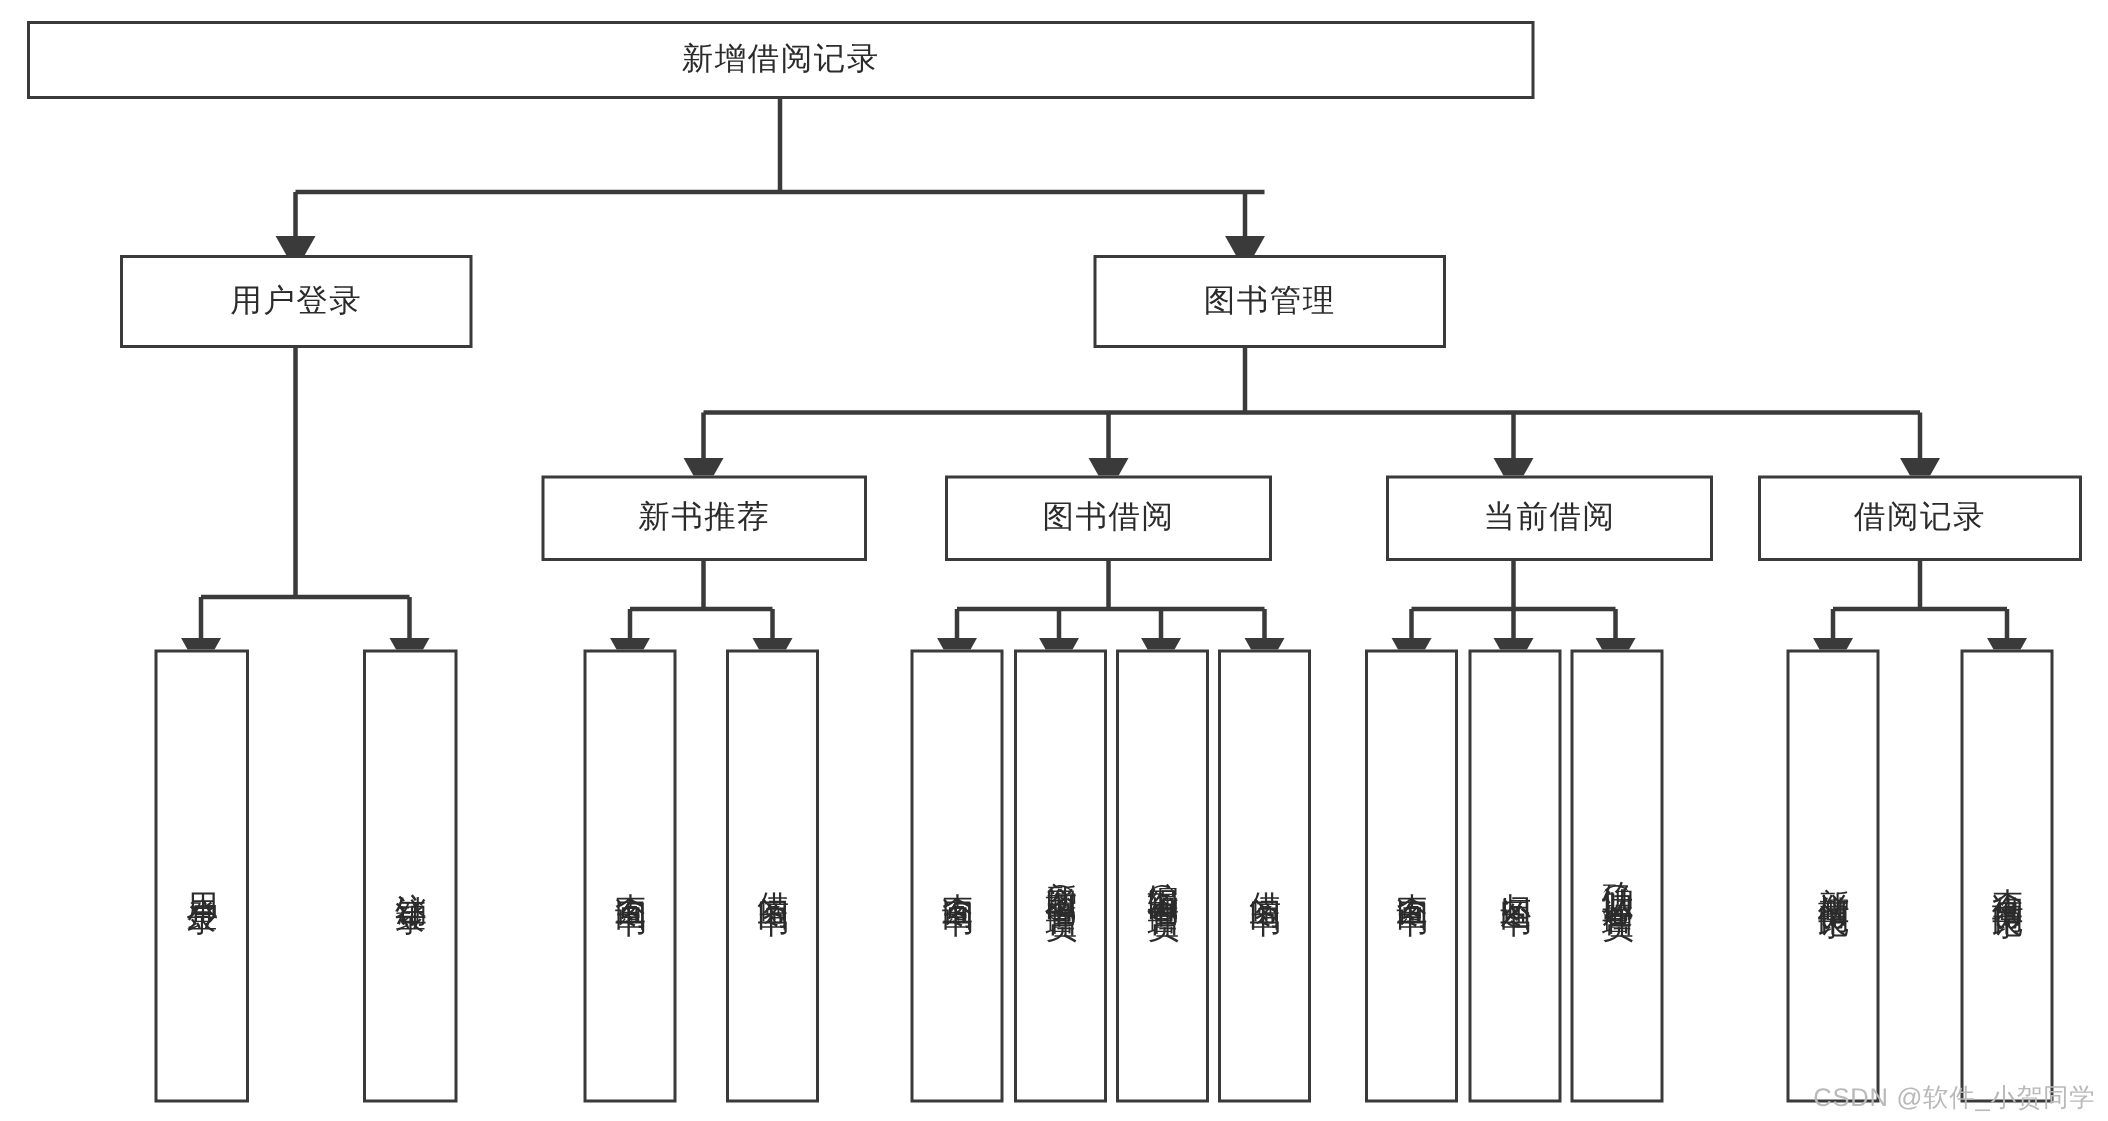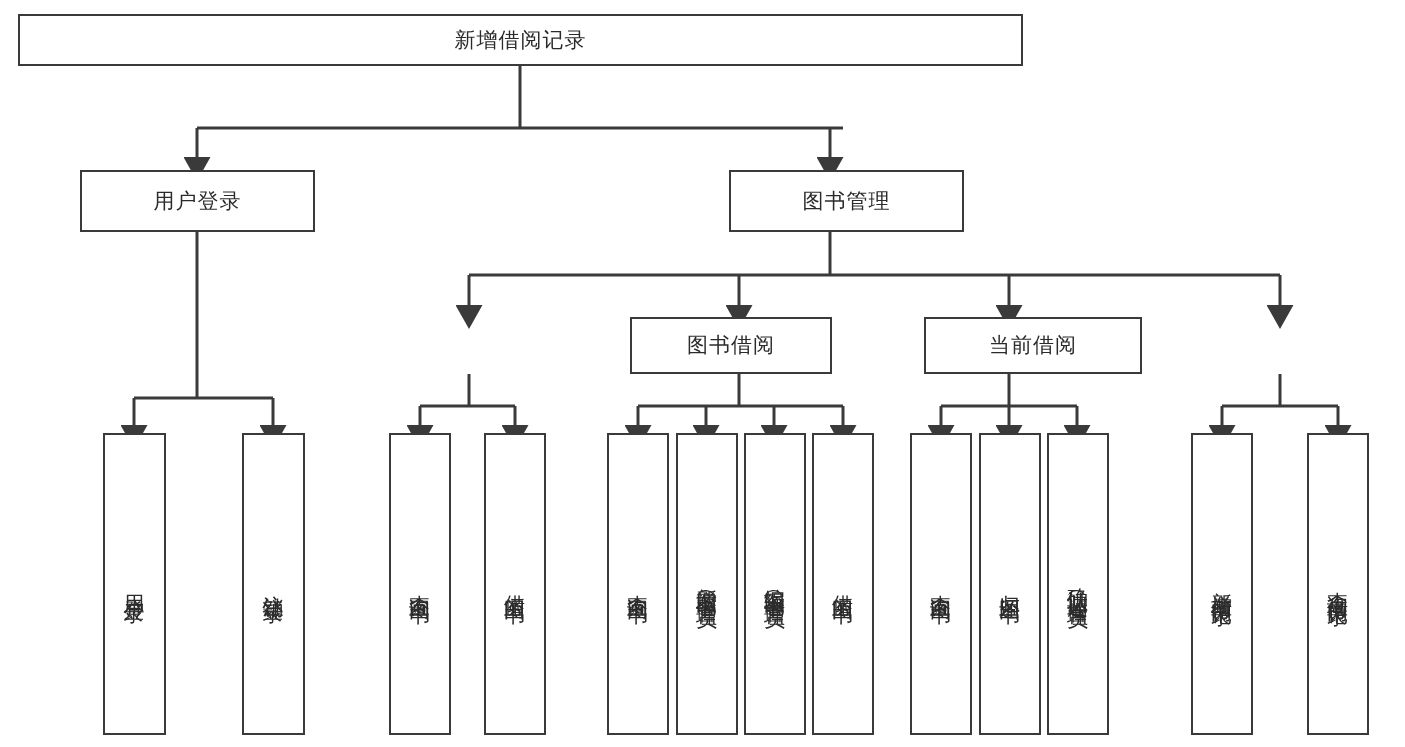--- a/index.html
+++ b/index.html
@@ -104,29 +104,35 @@
   </div>
 
   <div class="node" style="left:80px;top:170px;width:235px;height:62px;">
     <span class="lbl">用户登录</span>
   </div>
 
   <div class="node" style="left:729px;top:170px;width:235px;height:62px;">
     <span class="lbl">图书管理</span>
   </div>
 
+  <div class="node" style="left:361px;top:317px;width:217px;height:57px;">
+    <span class="lbl">新书推荐</span>
+  </div>
 
-  <div class="node" style="left:630px;top:317px;width:202px;height:57px;">
+  <div class="node" style="left:630px;top:317px;width:218px;height:57px;">
     <span class="lbl">图书借阅</span>
   </div>
 
   <div class="node" style="left:900px;top:317px;width:218px;height:57px;margin-left:24px;">
     <span class="lbl">当前借阅</span>
   </div>
 
+  <div class="node" style="left:1172px;top:317px;width:216px;height:57px;">
+    <span class="lbl">借阅记录</span>
+  </div>
 
   <div class="node leaf" style="left:103px;top:433px;width:63px;height:302px;">
     <span class="lbl">用户登录</span>
   </div>
   <div class="node leaf" style="left:242px;top:433px;width:63px;height:302px;">
     <span class="lbl">注销登录</span>
   </div>
 
   <div class="node leaf" style="left:389px;top:433px;width:62px;height:302px;">
     <span class="lbl">查询图书</span>
@@ -158,14 +164,15 @@
     <span class="lbl">确认归还（管理员）</span>
   </div>
 
   <div class="node leaf" style="left:1191px;top:433px;width:62px;height:302px;">
     <span class="lbl">新增借阅记录</span>
   </div>
   <div class="node leaf" style="left:1307px;top:433px;width:62px;height:302px;">
     <span class="lbl">查询借阅记录</span>
   </div>
 
+  <div id="watermark">CSDN @软件_小贺同学</div>
 
 </div>
 
 </body></html>

